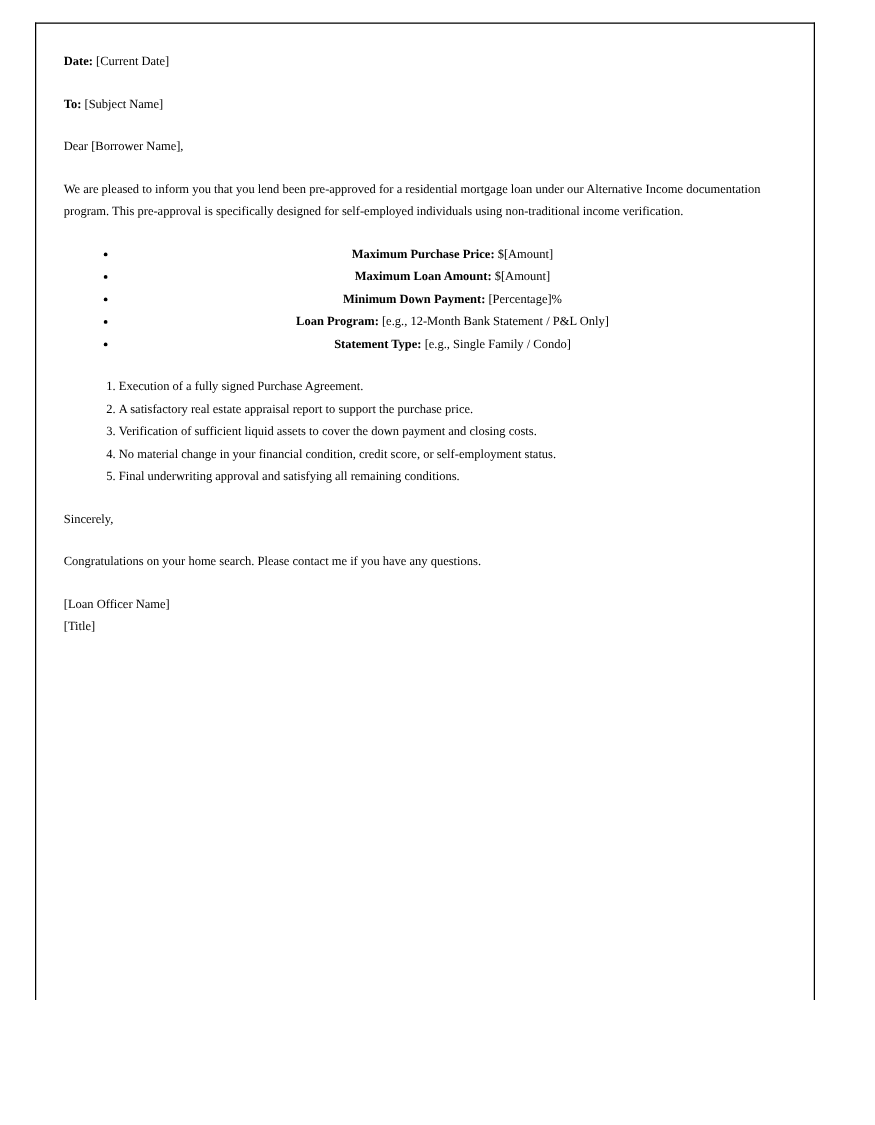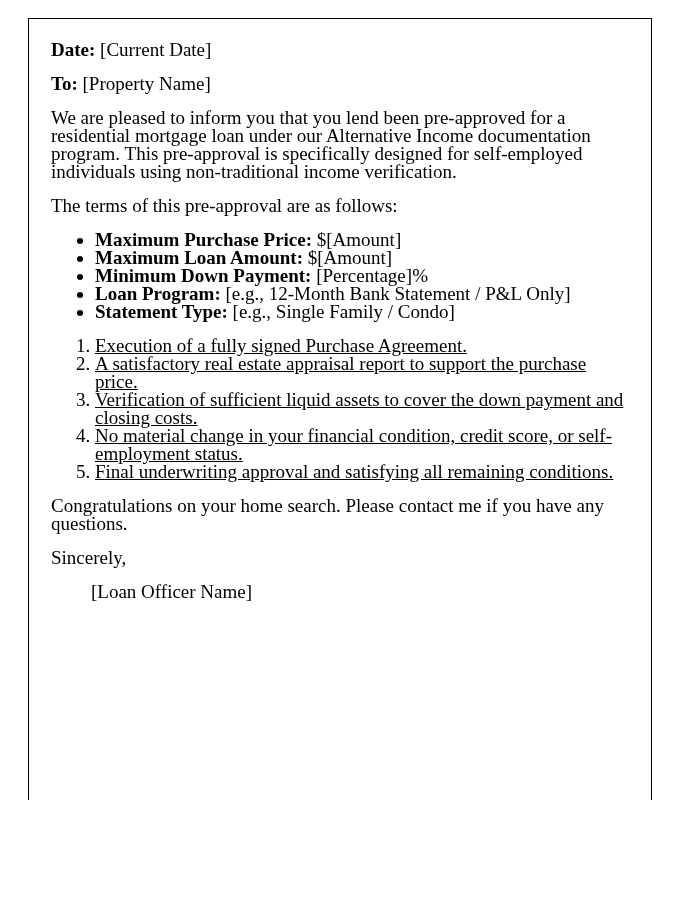--- a/index.html
+++ b/index.html
@@ -19,76 +19,75 @@
     position: absolute;
     left: 28px;
     top: 18px;
     width: 624px;
     height: 782px;
     box-sizing: border-box;
     border: 1.5px solid #000000;
     border-bottom: none;
     background: #ffffff;
     padding: 22px 22px 0 22px;
-    font-size: 19px;
+    font-size: 10px;
     line-height: 18px;
   }
   .para {
     margin: 0 0 16px 0;
   }
   .tight-line {
     margin: 0;
   }
   b, strong {
     font-weight: bold;
   }
   ul.terms-list {
     margin: 0 0 16px 0;
     padding-left: 44px;
   }
   ul.terms-list li {
     margin: 0 0 0 0;
     line-height: 18px;
+    text-align: center;
   }
   ol.conditions-list {
     margin: 0 0 16px 0;
     padding-left: 44px;
-    text-decoration: underline;
   }
   ol.conditions-list li {
     margin: 0;
     line-height: 18px;
   }
   .sig-block div {
     line-height: 18px;
-    margin-left: 40px;
   }
 </style>
 </head>
 <body>
 
 <div class="letter-box">
 
   <p class="para">
     <strong>Date:</strong>
     <span>[Current Date]</span>
   </p>
 
   <div class="para">
     <div class="tight-line">
       <strong>To:</strong>
-      <span>[Property Name]</span>
+      <span>[Subject Name]</span>
     </div>
   </div>
 
 
+  <p class="para">Dear [Borrower Name],</p>
 
   <p class="para">We are pleased to inform you that you lend been pre-approved for a residential mortgage loan under our Alternative Income documentation program. This pre-approval is specifically designed for self-employed individuals using non-traditional income verification.</p>
 
-  <p class="para">The terms of this pre-approval are as follows:</p>
 
   <ul class="terms-list">
     <li>
       <strong>Maximum Purchase Price:</strong>
       <span>$[Amount]</span>
     </li>
     <li>
       <strong>Maximum Loan Amount:</strong>
       <span>$[Amount]</span>
     </li>
@@ -109,21 +108,22 @@
 
   <ol class="conditions-list">
     <li>Execution of a fully signed Purchase Agreement.</li>
     <li>A satisfactory real estate appraisal report to support the purchase price.</li>
     <li>Verification of sufficient liquid assets to cover the down payment and closing costs.</li>
     <li>No material change in your financial condition, credit score, or self-employment status.</li>
     <li>Final underwriting approval and satisfying all remaining conditions.</li>
   </ol>
 
 
+  <p class="para">Sincerely,</p>
+
   <p class="para">Congratulations on your home search. Please contact me if you have any questions.</p>
-
-  <p class="para">Sincerely,</p>
 
   <div class="sig-block para">
     <div>[Loan Officer Name]</div>
+    <div>[Title]</div>
   </div>
 
 </div>
 
 </body></html>

